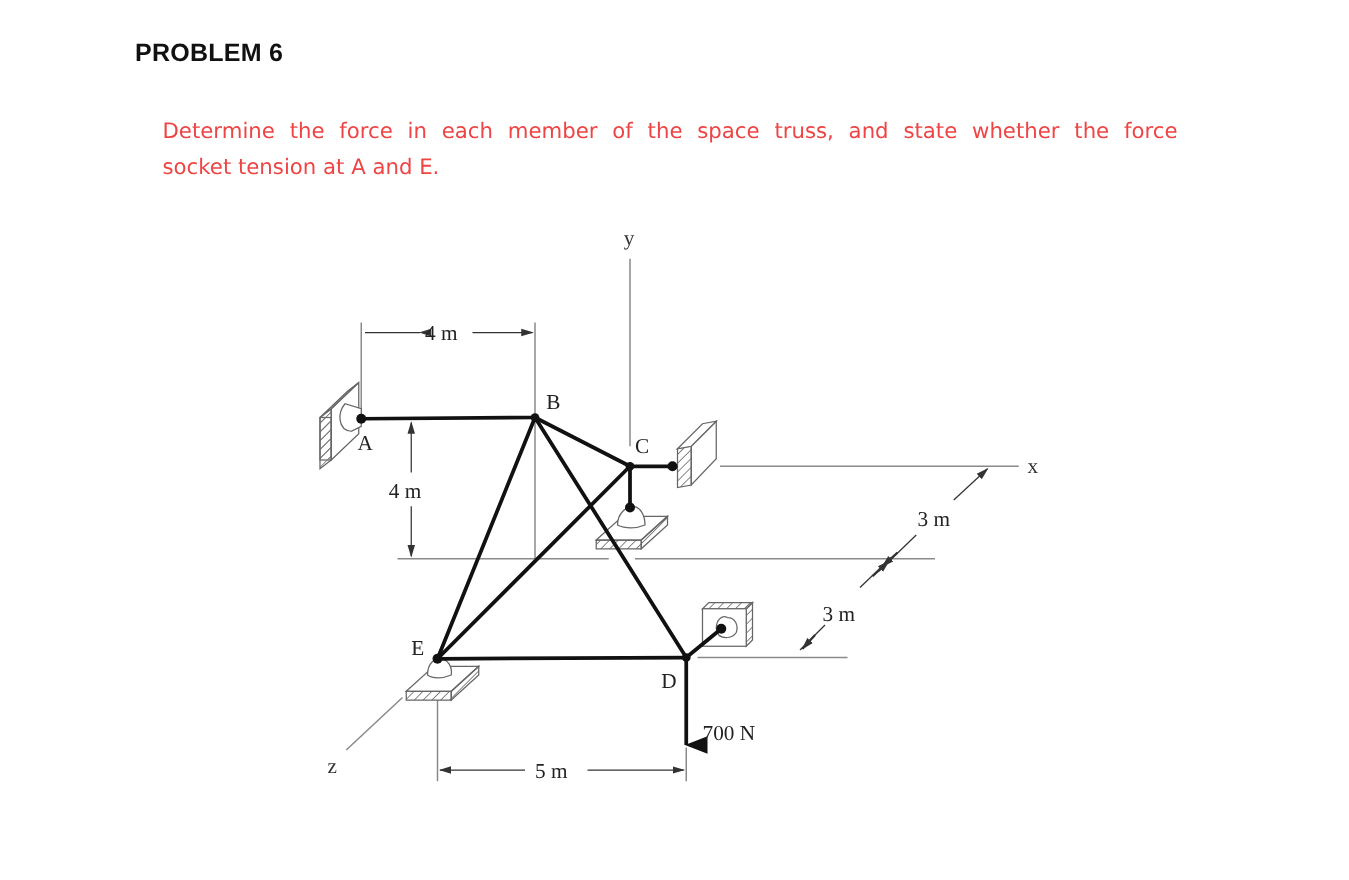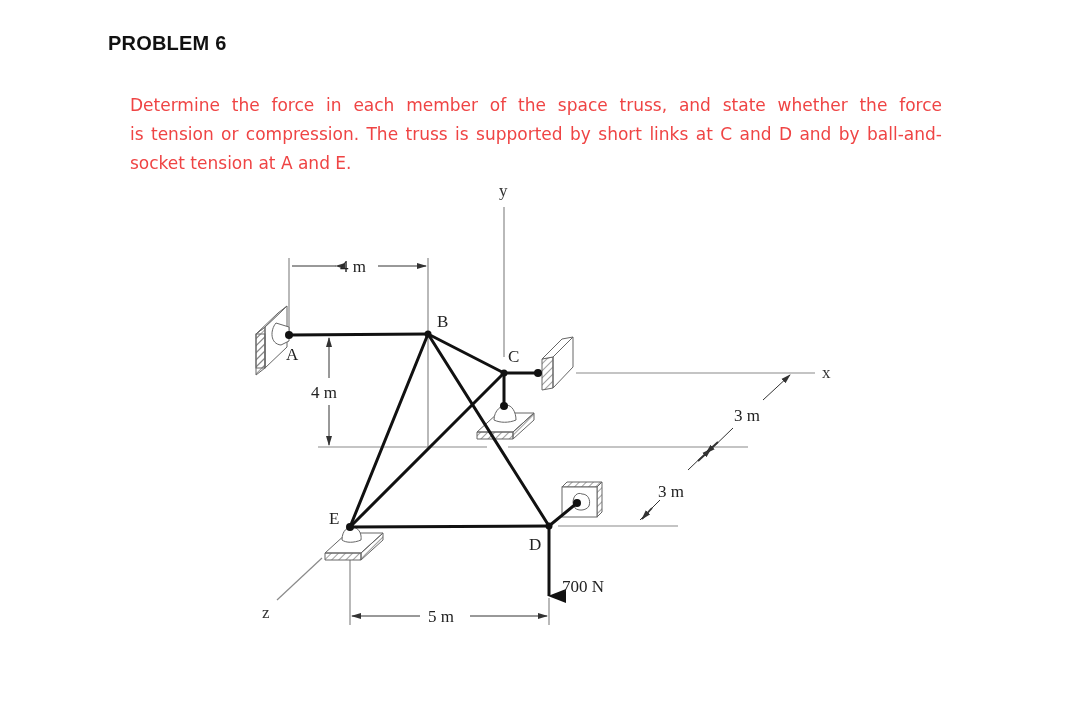--- a/index.html
+++ b/index.html
@@ -20,21 +20,20 @@
   .lbl { font-family:"Liberation Serif", serif; font-size:17px; fill:#222; }
   .axlbl { font-family:"Liberation Serif", serif; font-size:17px; fill:#333; }
 </style>
 </head>
 <body>
 
 <div class="title">PROBLEM 6</div>
 
 <div class="para">
   <span class="line">Determine the force in each member of the space truss, and state whether the force</span>
-  <span class="line">is tension  or compression. The truss is supported by short links at C and D and by ball-and-</span>
   <span class="line last">socket tension at A and E.</span>
 </div>
 
 <svg class="fig" width="1079" height="704" viewBox="0 0 1079 704" xmlns="http://www.w3.org/2000/svg">
   <defs>
     <pattern id="hatch" width="5" height="5" patternUnits="userSpaceOnUse" patternTransform="rotate(45)">
       <line x1="0" y1="0" x2="0" y2="5" stroke="#777" stroke-width="1.4"></line>
     </pattern>
     <marker id="arr" markerWidth="10" markerHeight="8" refX="9" refY="4" orient="auto" markerUnits="userSpaceOnUse">
       <path d="M0,1 L10,4 L0,7 Z" fill="#333"></path>

